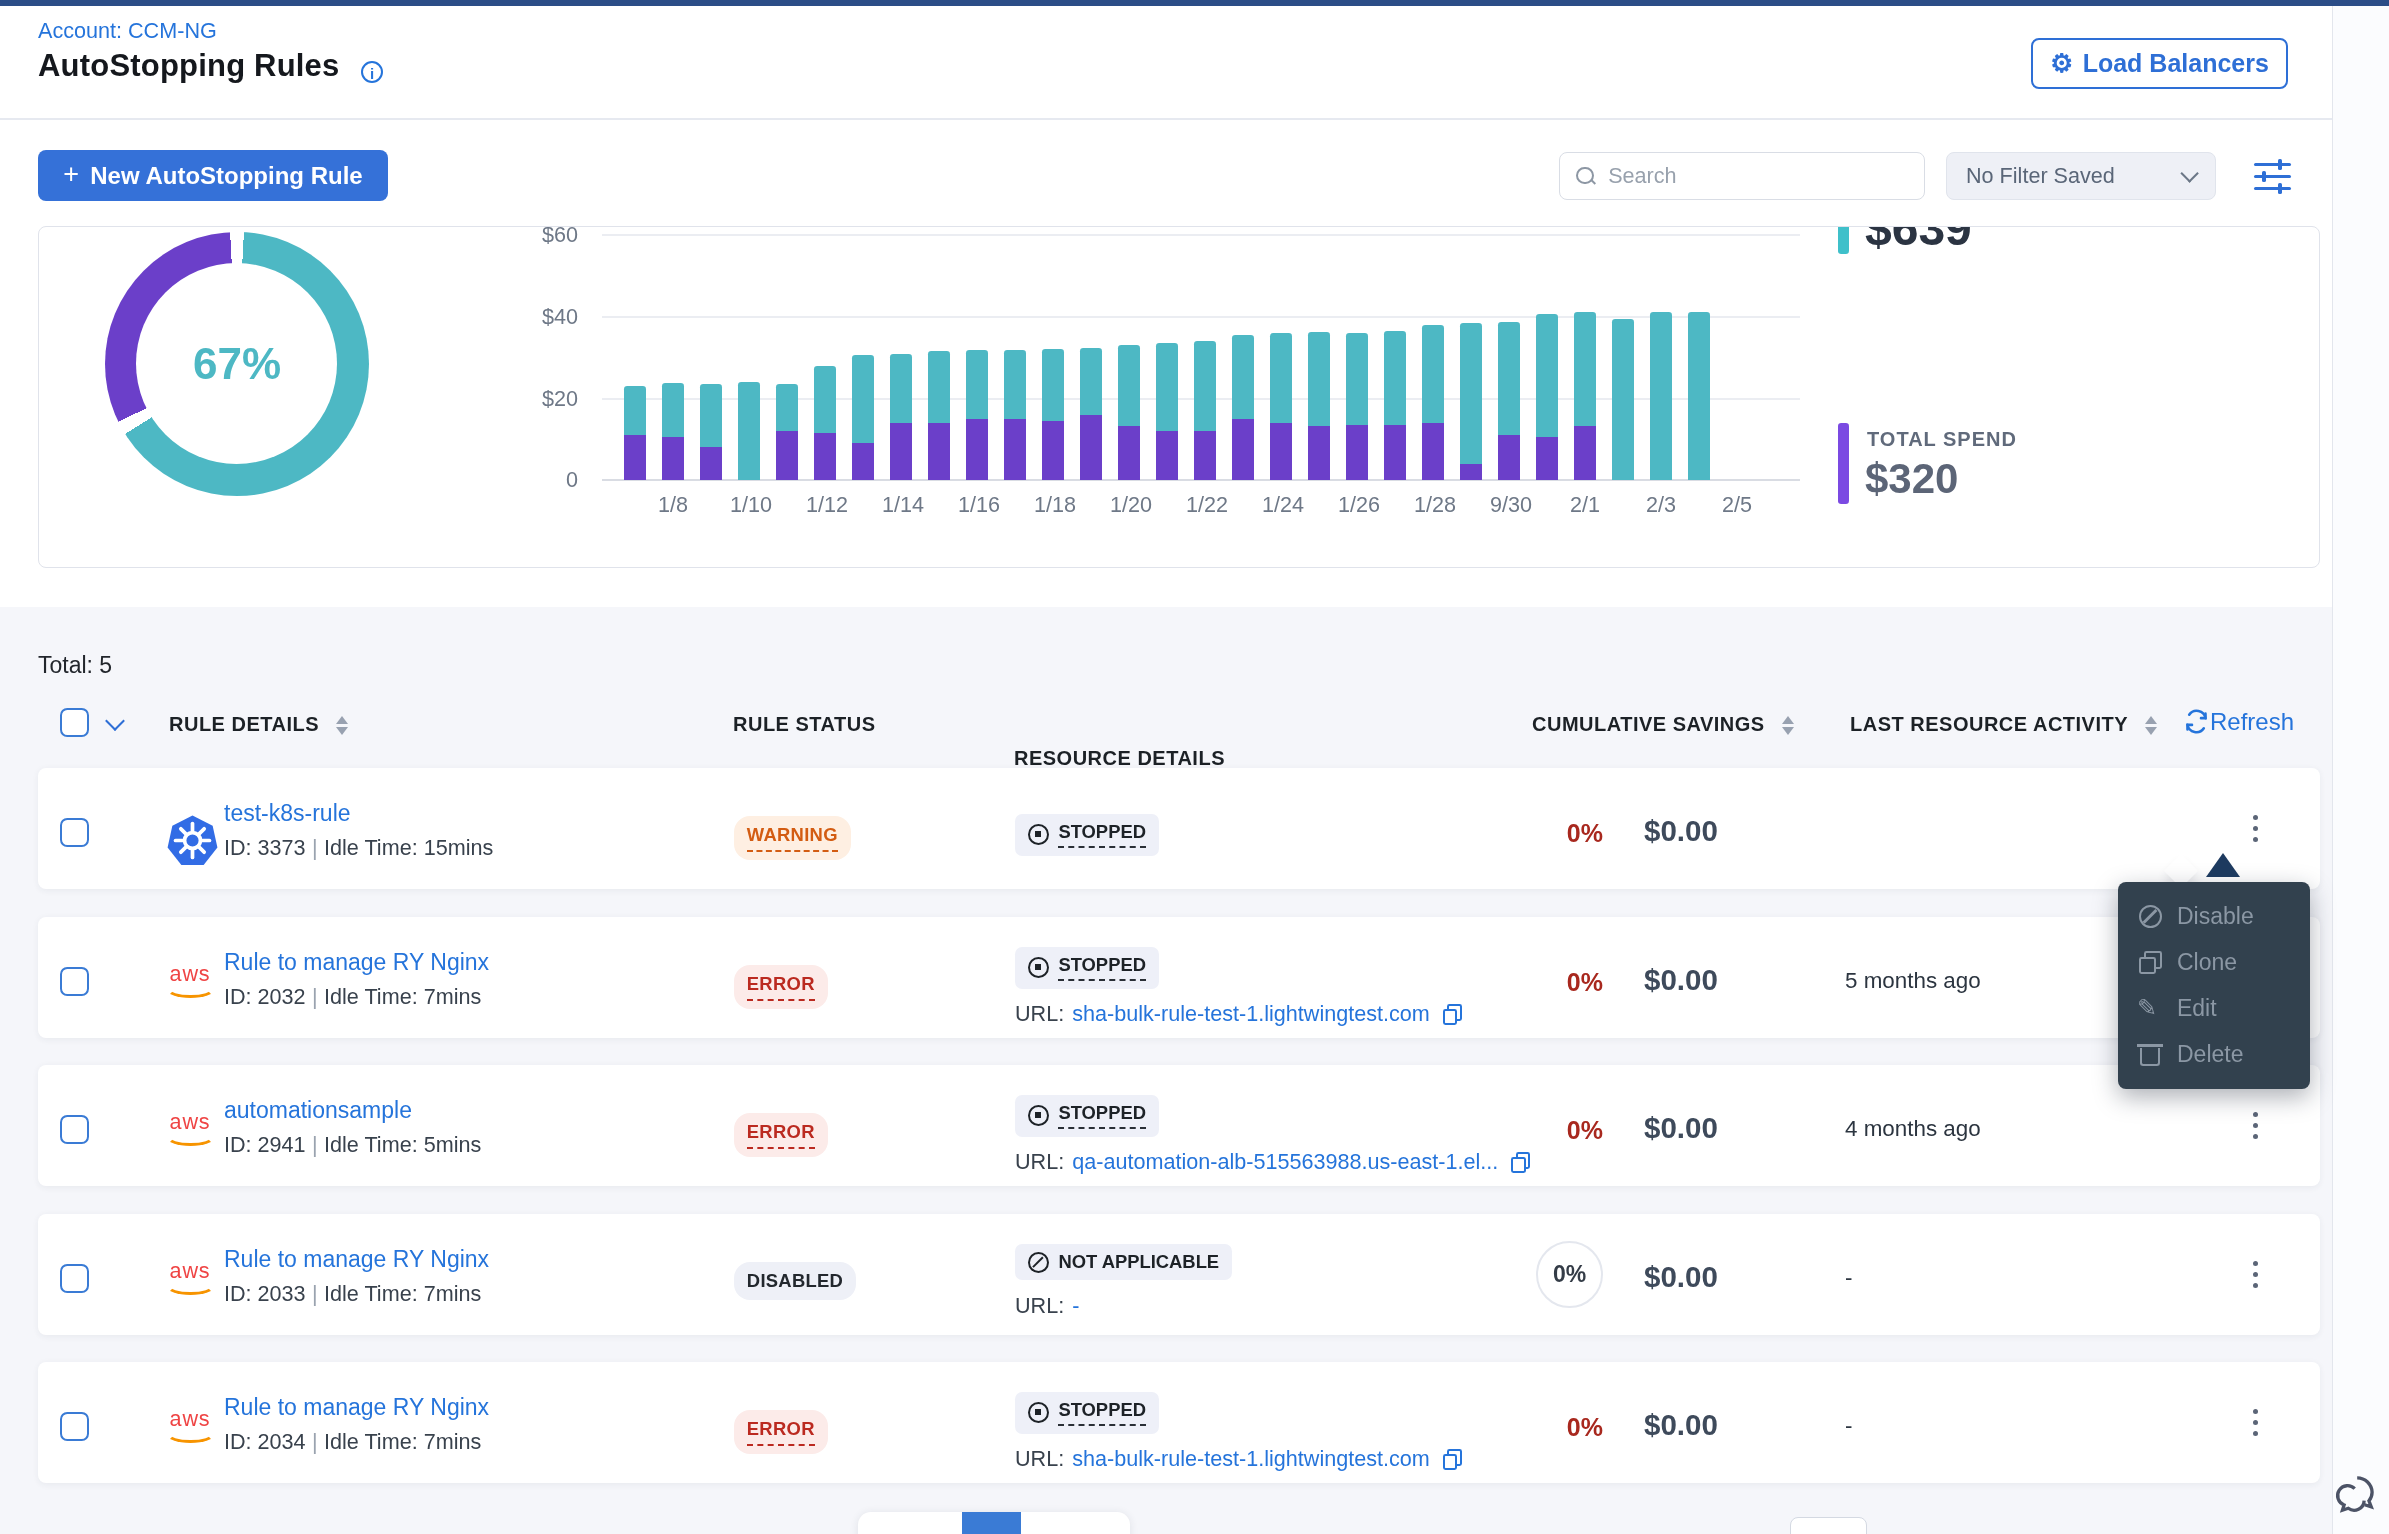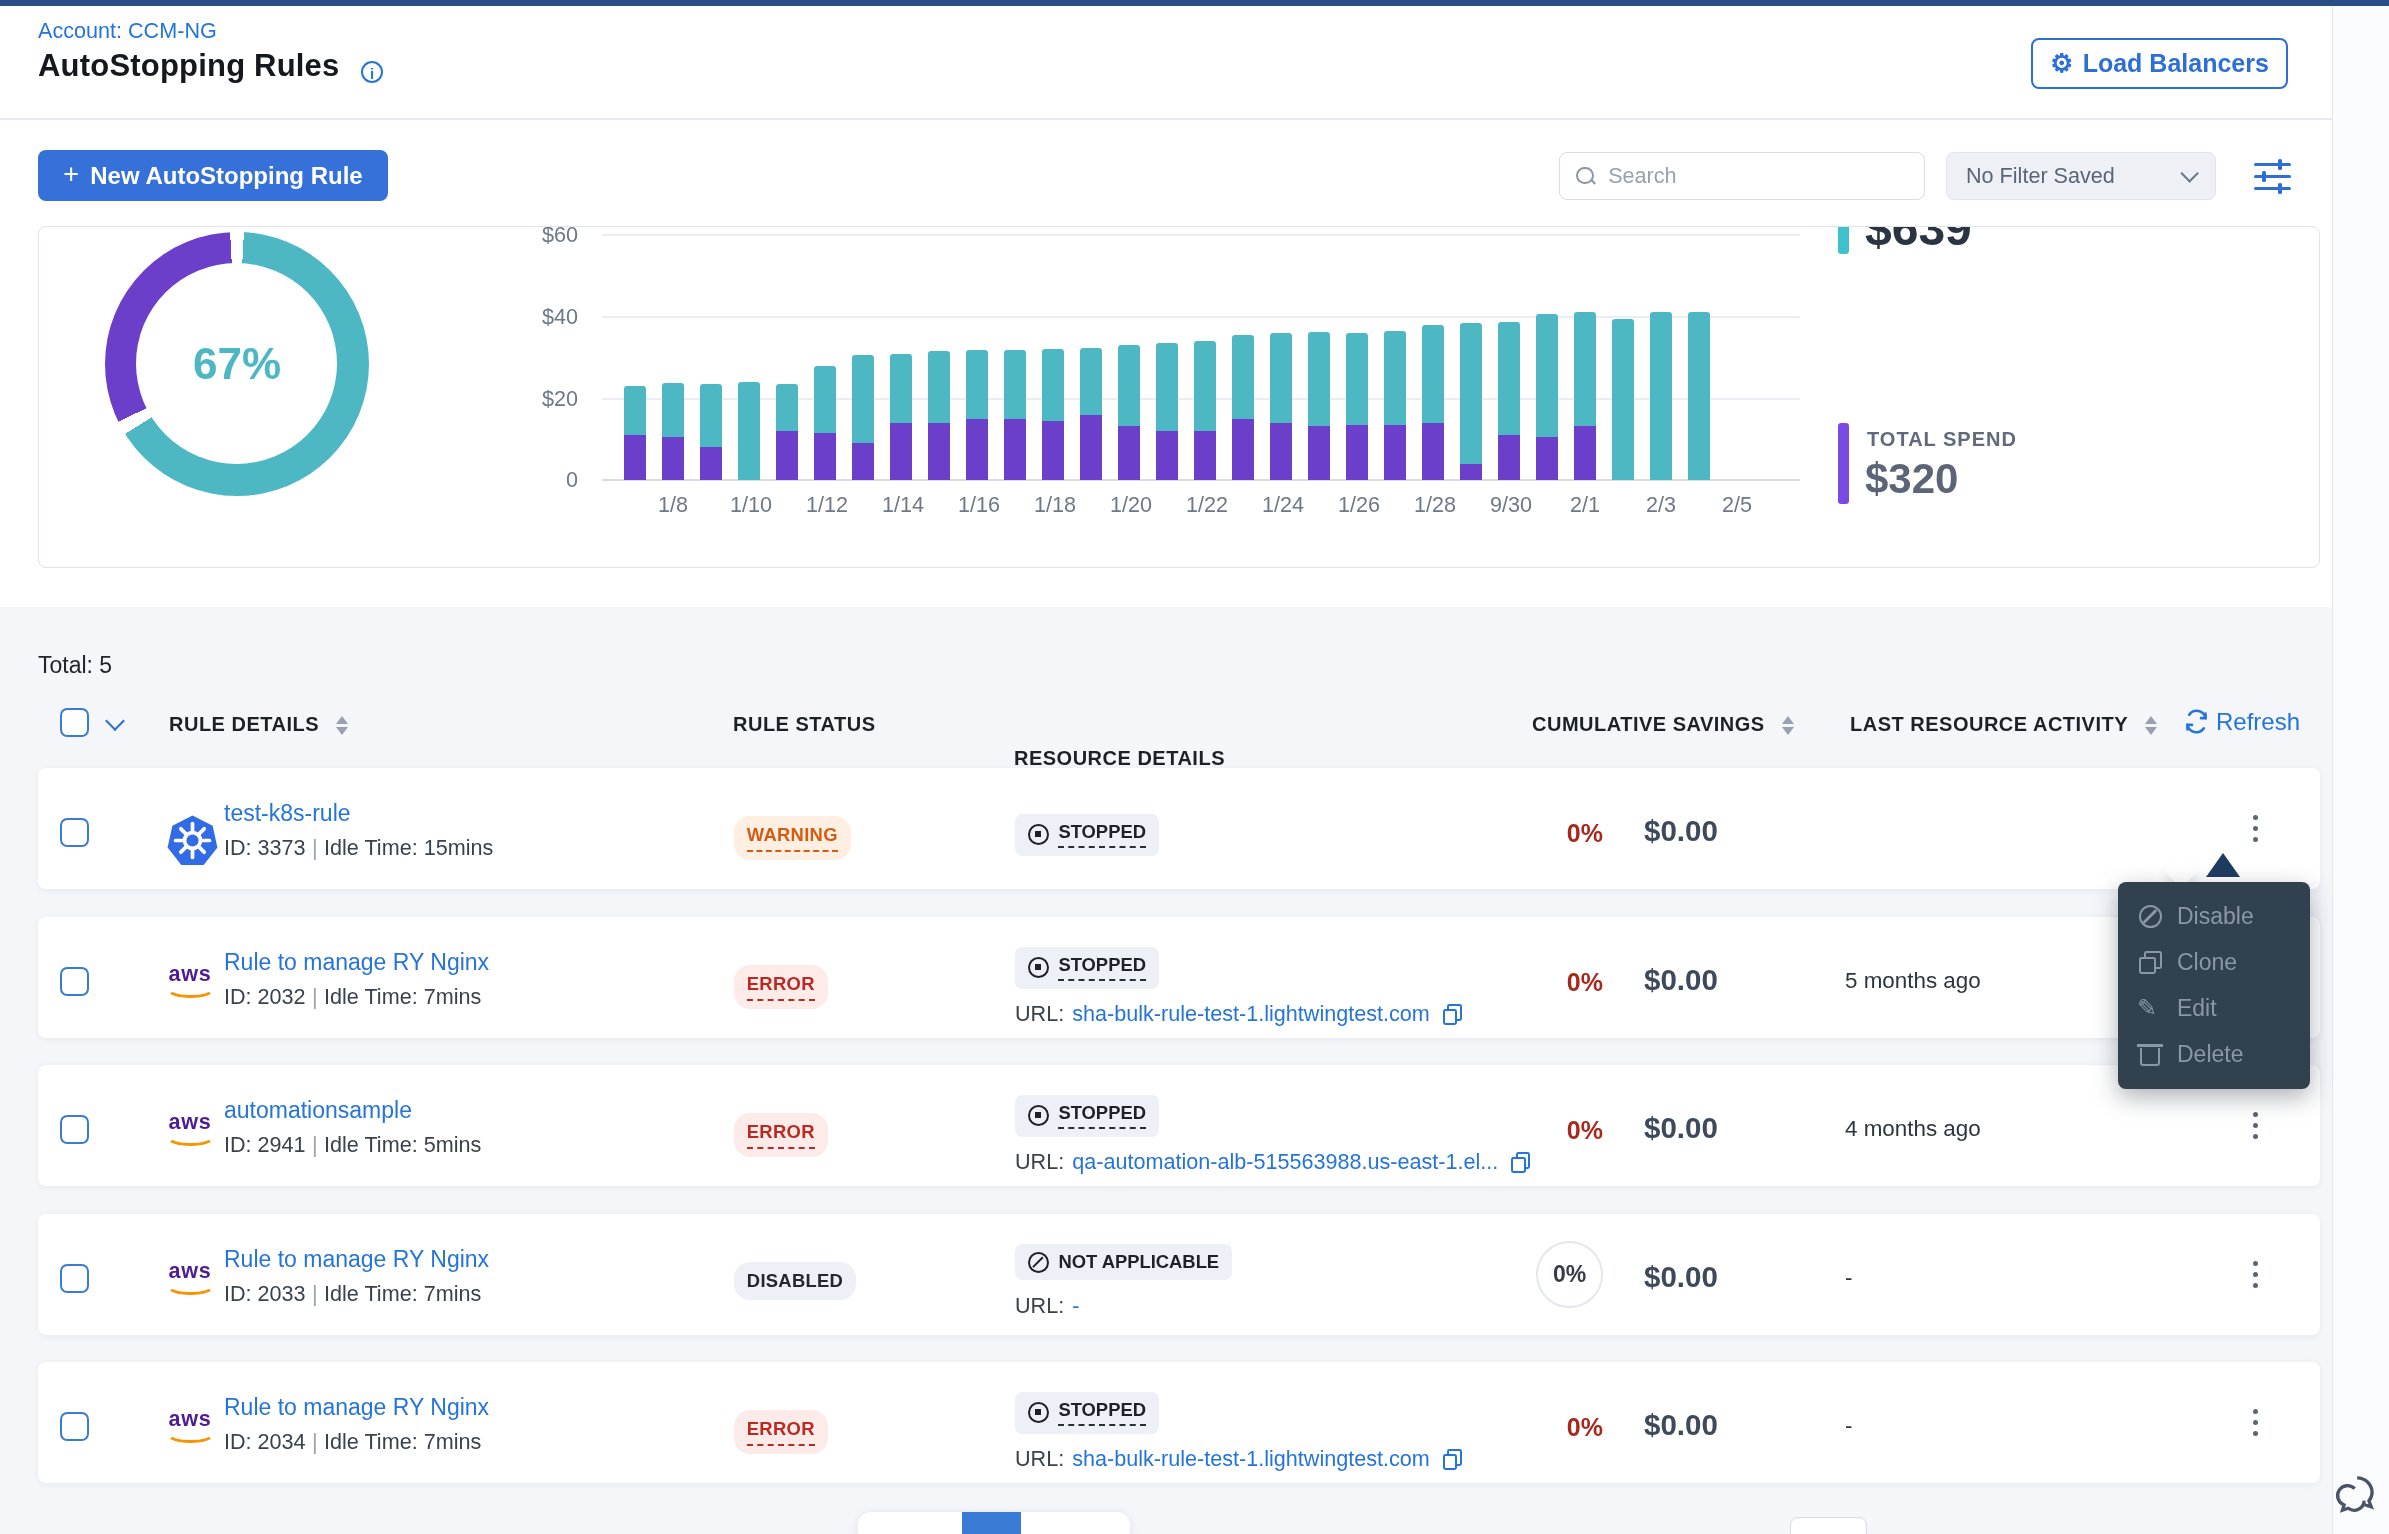--- a/index.html
+++ b/index.html
@@ -64,21 +64,21 @@
   .total-label{position:absolute;left:38px;top:652px;font-size:23px;color:#22262c;}
   .thead{position:absolute;left:0;top:703px;width:2332px;height:56px;}
   .hcell{position:absolute;font-size:20px;font-weight:bold;color:#1c2126;letter-spacing:0.5px;top:9.6px;}
   .cb{width:29px;height:29px;border:2.4px solid #3a7bd5;border-radius:7.2px;background:#fff;box-sizing:border-box;display:inline-block;}
   .thead .cb{position:absolute;left:60px;top:4.8px;}
   .chev-blue{position:absolute;left:108px;top:11.2px;width:12px;height:12px;border-right:2.8px solid #2e6fd6;border-bottom:2.8px solid #2e6fd6;transform:rotate(45deg);}
   .sort{display:inline-flex;flex-direction:column;gap:3.2px;margin-left:11.2px;vertical-align:middle;}
   .sort i{display:block;width:0;height:0;border-left:6.4px solid transparent;border-right:6.4px solid transparent;}
   .sort .up{border-bottom:8px solid #98a1b0;}
   .sort .dn{border-top:8px solid #98a1b0;}
-  .refresh{position:absolute;left:2183px;top:4.8px;display:flex;align-items:center;gap:6px;color:#2574db;font-size:24px;}
+  .refresh{position:absolute;left:2183px;top:4.8px;display:flex;align-items:center;gap:0;color:#2574db;font-size:24px;}
 
   .rowcard{position:absolute;left:38px;width:2282px;height:121px;background:#fff;border-radius:8px;box-shadow:0 1.6px 6.4px rgba(40,50,70,.06);}
   .rowcard .cb{position:absolute;left:22.4px;top:50px;}
   .prov{position:absolute;left:128px;top:46px;}
   .namecell{position:absolute;left:186px;top:32px;}
   .rname{font-size:23px;color:#2574db;display:block;margin-bottom:8px;}
   .rid{font-size:21.6px;color:#39424d;}
   .rid .sep{color:#9aa3af;padding:0 6.4px;}
   .statuscell{position:absolute;left:696px;top:48px;}
   .badge{display:inline-block;border-radius:16px;padding:8px 12.8px;font-size:18.4px;font-weight:bold;letter-spacing:0.3px;}
@@ -105,21 +105,21 @@
   .pct.red{font-size:25px;font-weight:bold;color:#a8281e;}
   .pct-circle{position:absolute;left:1498px;top:27px;width:67px;height:67px;border:2.4px solid #e4e7ee;border-radius:50%;display:flex;align-items:center;justify-content:center;box-sizing:border-box;}
   .pct.dark{font-size:23px;font-weight:bold;color:#343c47;}
   .amtcell{position:absolute;left:1606px;top:46px;font-size:29.5px;font-weight:bold;color:#3e4a5b;}
   .actcell{position:absolute;left:1807px;top:51px;font-size:22.4px;color:#2c3540;}
   .kebab{position:absolute;left:2195px;top:38px;width:45px;height:45px;display:flex;flex-direction:column;align-items:center;justify-content:center;}
   .kebab i{width:5.6px;height:5.6px;border-radius:50%;background:#5b6577;margin:2.8px 0;}
 
   
   .aws-wrap{width:48px;display:flex;flex-direction:column;align-items:center;}
-  .aws-text{font-size:21.6px;font-weight:bold;color:#4c1d95;letter-spacing:0.8px;line-height:21px;}
+  .aws-text{font-size:21.6px;font-weight:normal;color:#ef4444;letter-spacing:0.8px;line-height:21px;}
   .aws-smile{width:43px;height:12.8px;border:3.2px solid transparent;border-bottom-color:#f79400;border-radius:50%;margin-top:-4.8px;}
 
   
   .tooltip{position:absolute;left:1767px;top:744px;width:621px;height:128px;background:#fff;border-radius:8px;box-shadow:0 6.4px 24px rgba(30,40,60,.16);z-index:58;box-sizing:border-box;padding:17.6px 21px;}
   .tooltip .l1{font-size:21px;font-weight:bold;color:#1c2530;margin-bottom:11.2px;}
   .tooltip .l2,.tooltip .l3{font-size:21px;color:#232c37;margin-bottom:9.6px;}
   .tip-caret{position:absolute;left:2169px;top:859px;width:24px;height:24px;background:#fff;transform:rotate(45deg);box-shadow:4.8px 4.8px 9.6px rgba(30,40,60,.10);z-index:57;}
   .menu-caret{position:absolute;left:2206px;top:853px;width:0;height:0;border-left:17.6px solid transparent;border-right:17.6px solid transparent;border-bottom:24px solid #1d3a5f;z-index:62;}
   .menu{position:absolute;left:2118px;top:882px;width:192px;background:#32414e;border-radius:8px;box-shadow:0 8px 24px rgba(20,30,45,.35);z-index:61;padding:11.2px 0;}
   .menu-item{display:flex;align-items:center;gap:14.4px;padding:9.6px 19px;color:#8b97a4;font-size:23px;}

